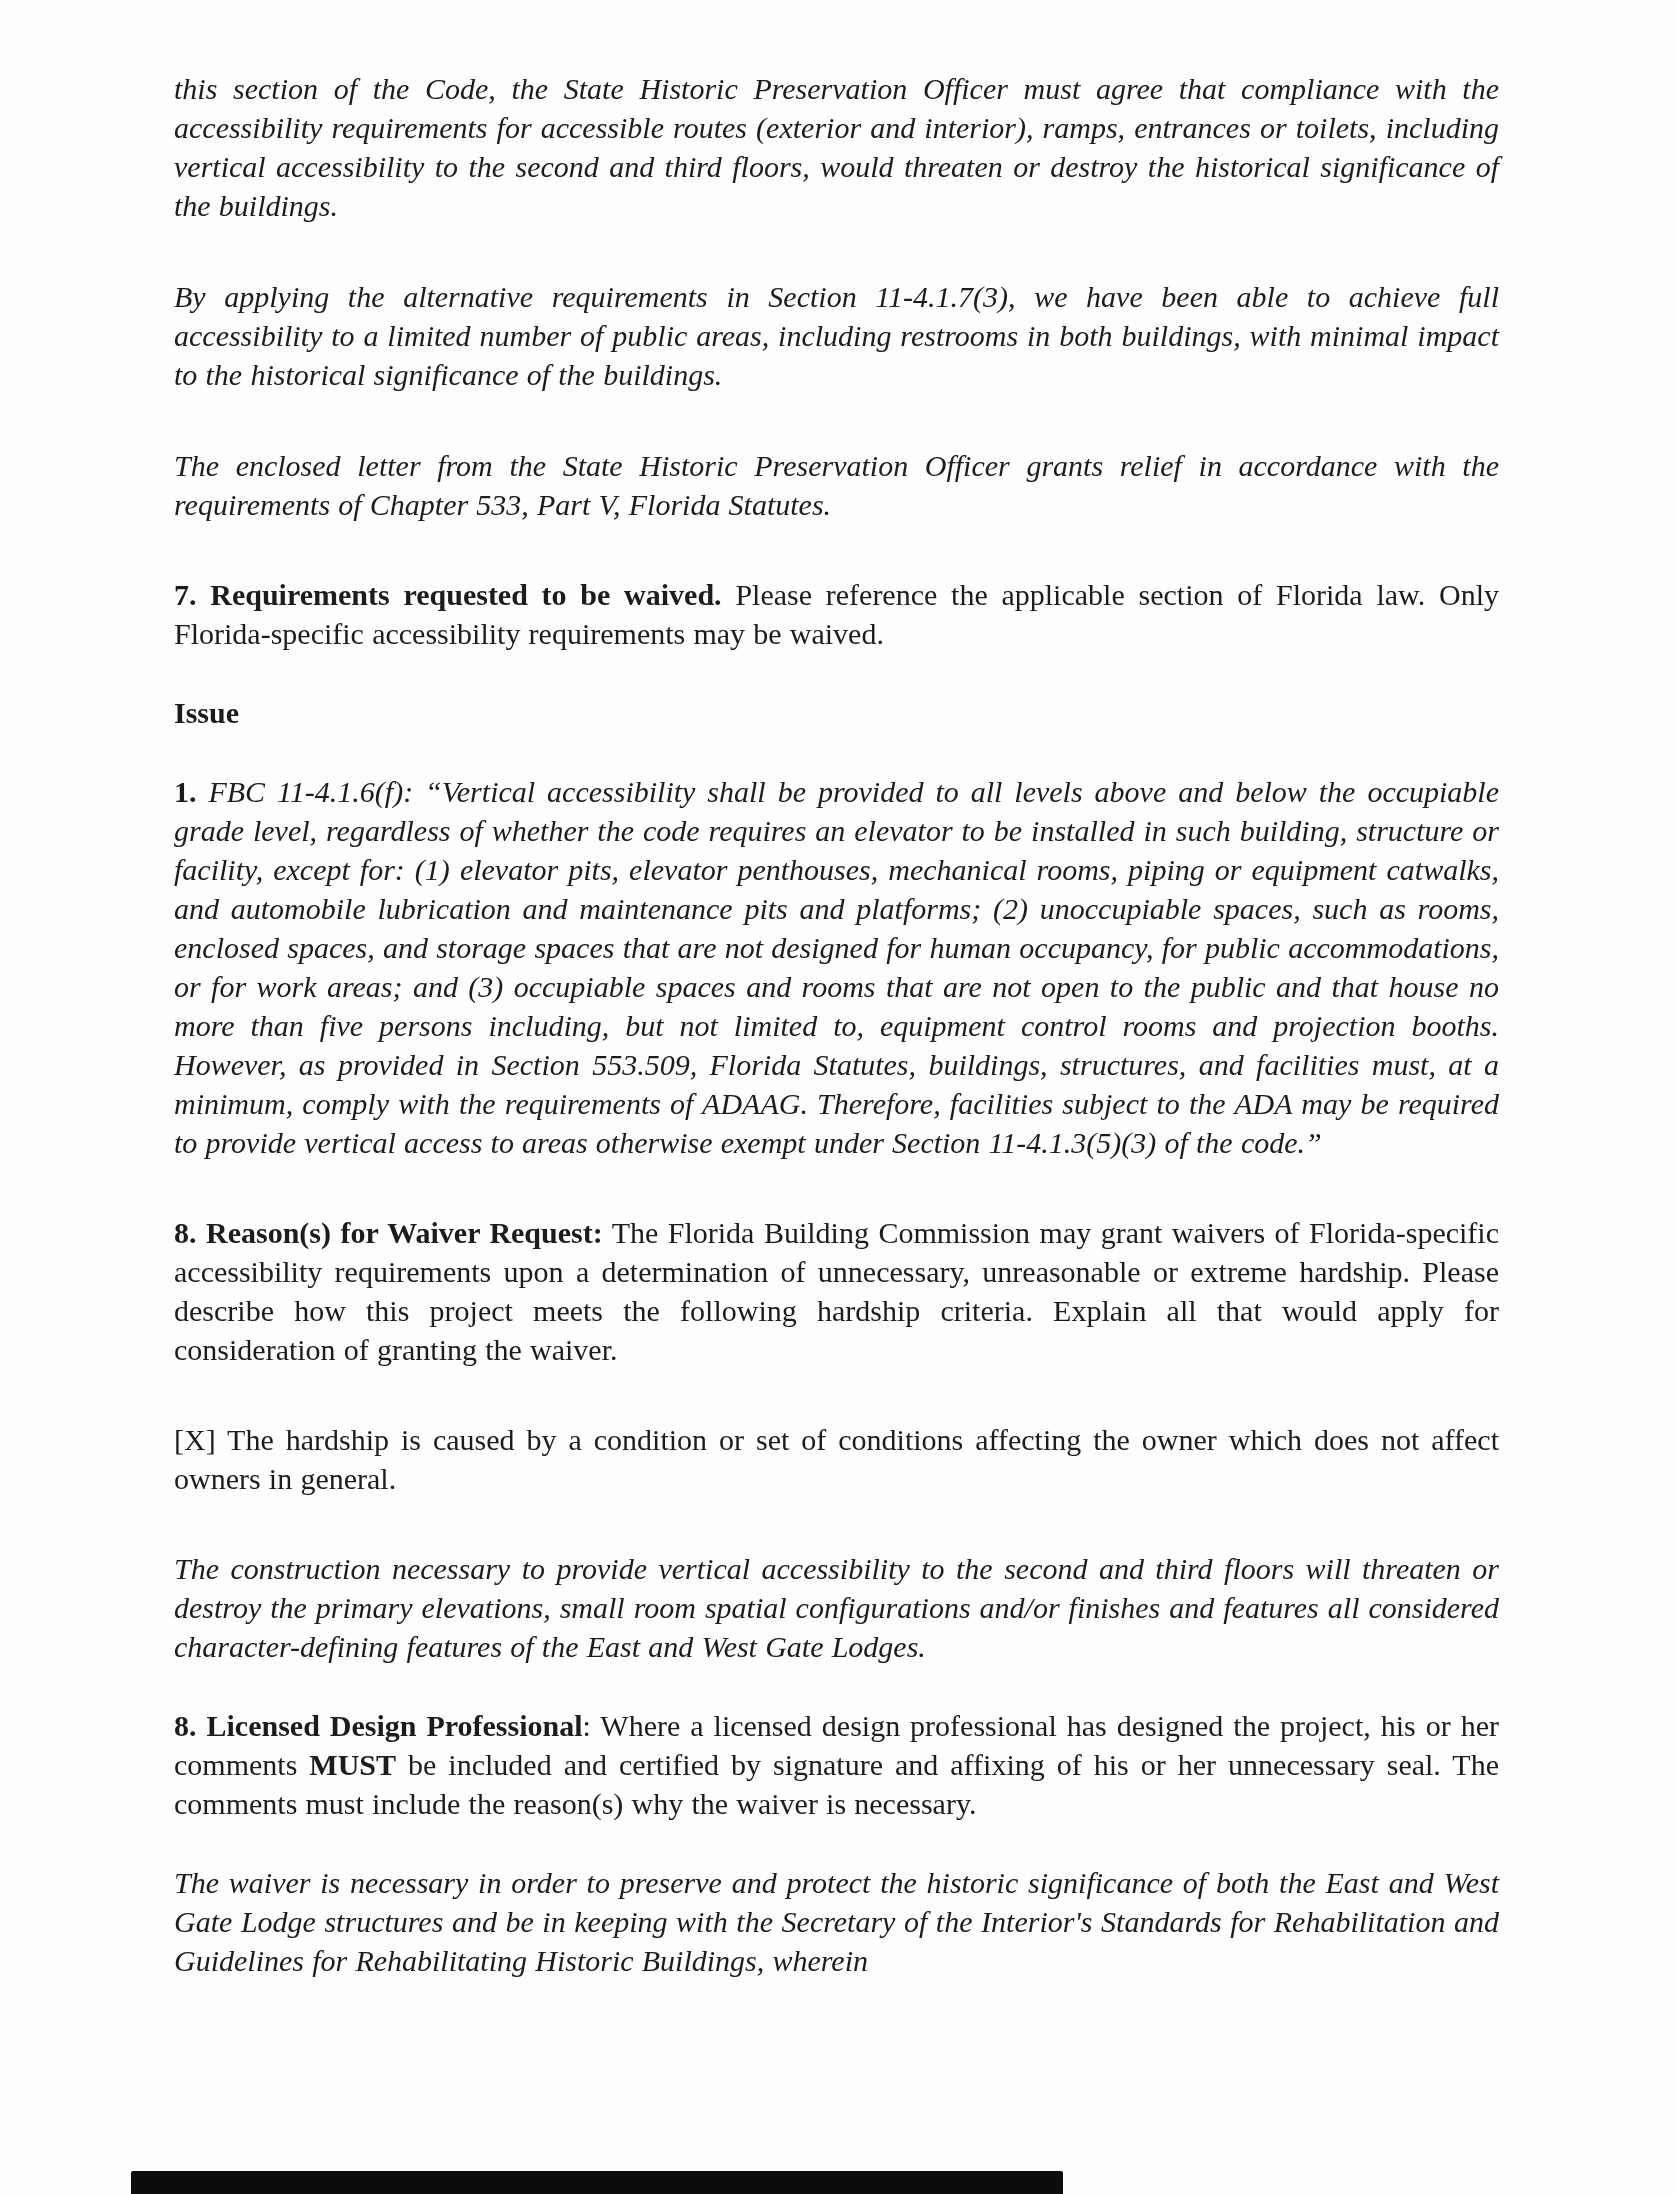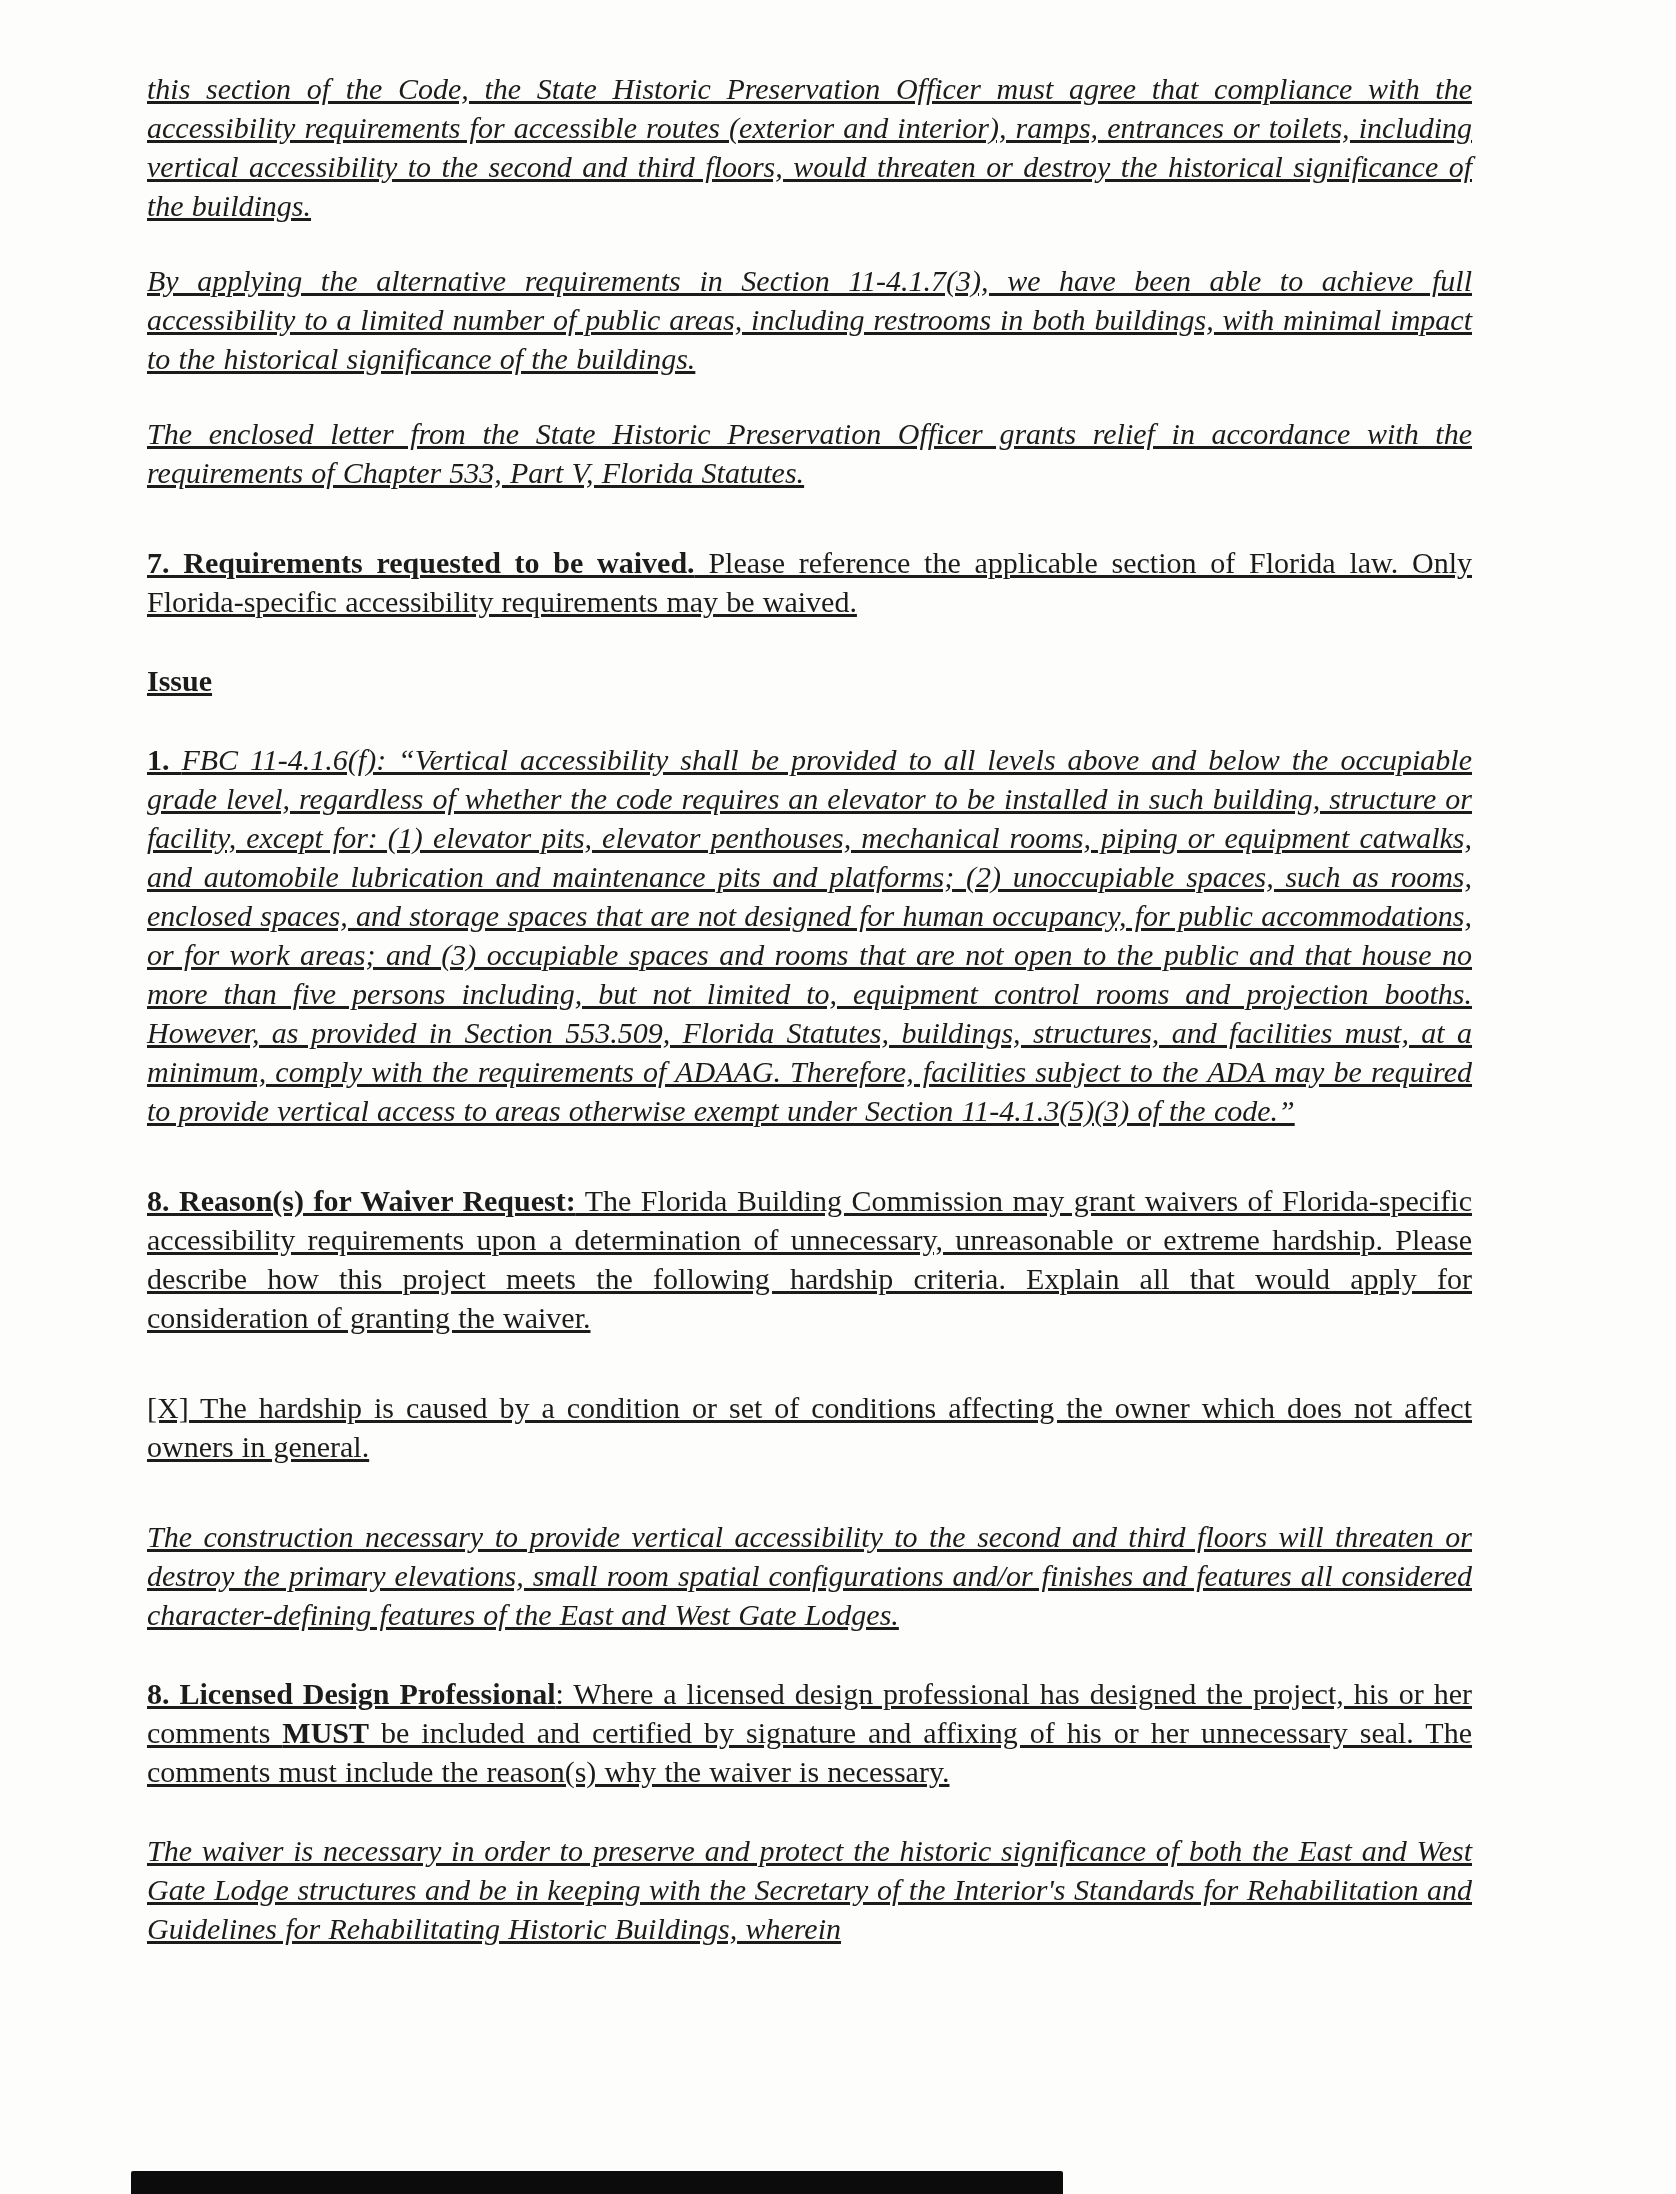--- a/index.html
+++ b/index.html
@@ -14,37 +14,36 @@
     font-family: "Liberation Serif", "DejaVu Serif", serif;
     color: #1c1c1c;
     overflow: hidden;
   }
   .page {
     position: absolute;
     inset: 0;
   }
   .content {
     position: absolute;
-    left: 147px;
+    left: 174px;
     top: 69px;
     width: 1325px;
-    text-decoration: underline;
   }
   .para {
     font-size: 30px;
     line-height: 39px;
     margin: 0;
     text-align: justify;
     word-spacing: 0.7px;
   }
   .para.it { font-style: italic; }
   .b { font-weight: bold; }
   .i { font-style: italic; }
   .gap-none { margin-top: 0; }
-  .gap-sm   { margin-top: 36px; }
+  .gap-sm   { margin-top: 52px; }
   .gap-md   { margin-top: 40px; }
   .gap-lg   { margin-top: 51px; }
   .scan-bar {
     position: absolute;
     left: 131px;
     bottom: 0;
     width: 932px;
     height: 23.4px;
     background: #0c0c0c;
     border-radius: 2.1px 2.1px 0 0;

